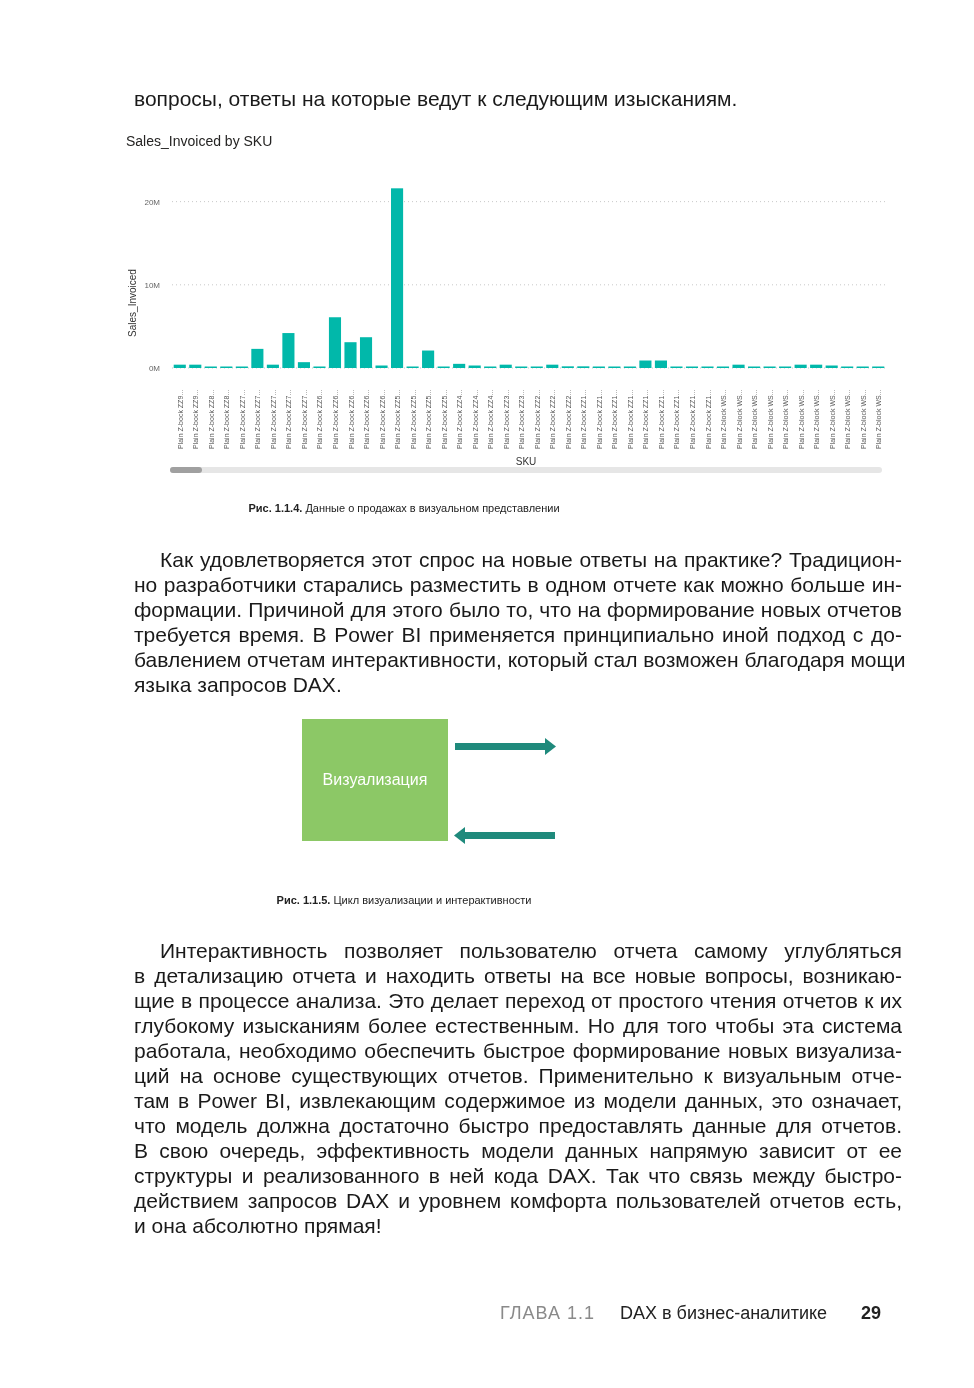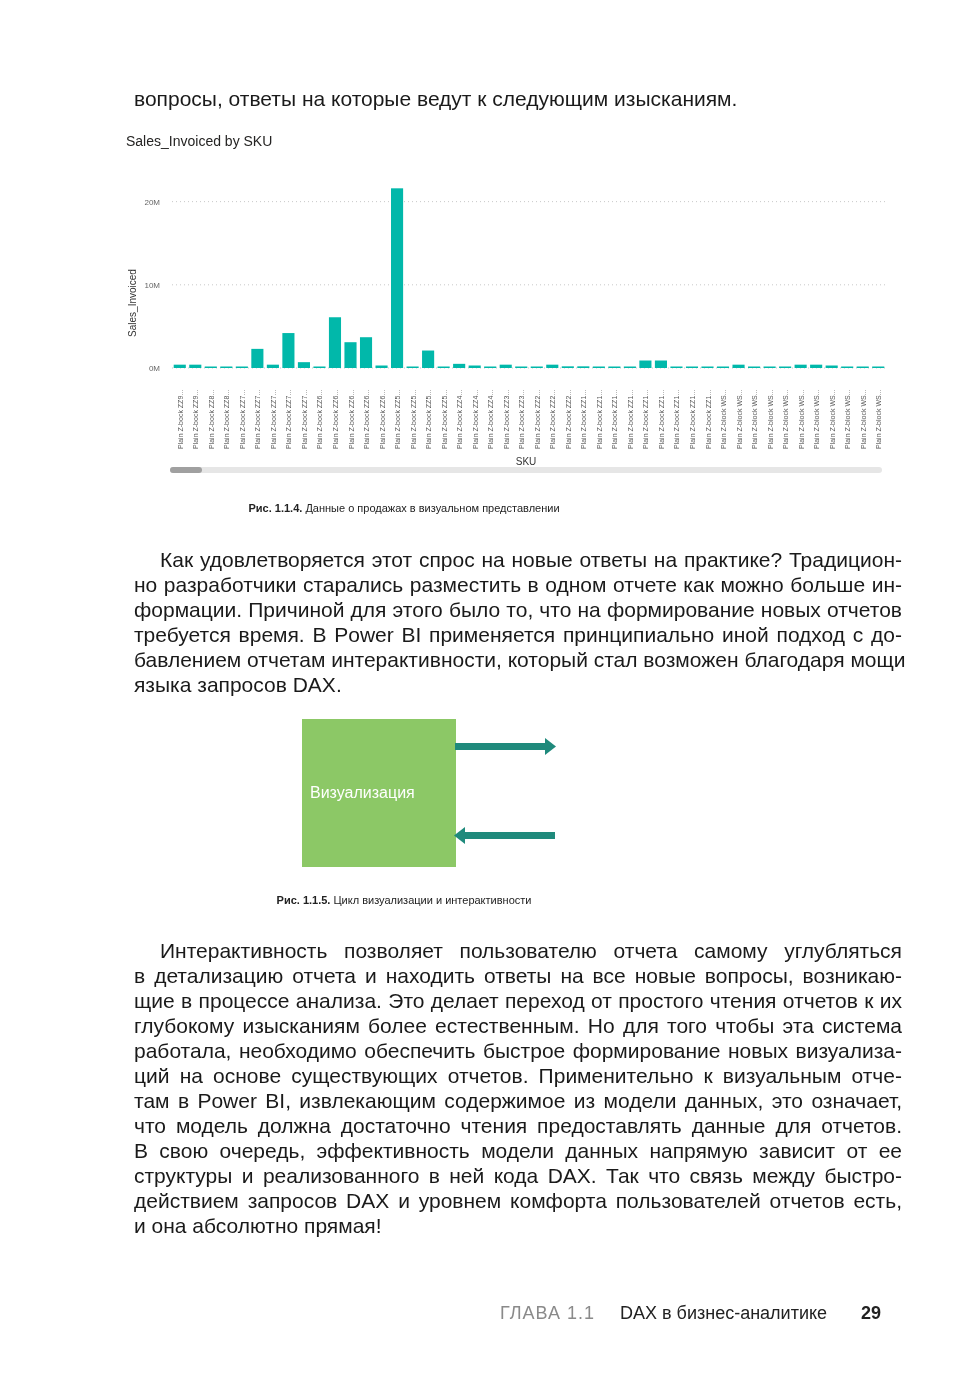--- a/index.html
+++ b/index.html
@@ -6,21 +6,21 @@
   body{width:974px;height:1388px;position:relative;overflow:hidden;color:#1a1a1a;}
   .serif{font-family:Liberation Sans, sans-serif;margin-left:16px;}
   .sans{font-family:"Liberation Sans","DejaVu Sans",sans-serif;}
   .line{position:absolute;left:118px;width:768px;font-size:21px;line-height:25px;white-space:nowrap;}
   .just{text-align:justify;text-align-last:justify;}
   #intro{top:86px;}
   #chart{position:absolute;left:110px;top:125px;width:780px;height:360px;}
   .caption{position:absolute;left:16px;width:776px;text-align:center;font-size:11px;color:#222;}
   .caption b{font-weight:bold;}
   #diagram{position:absolute;left:300px;top:719px;width:408px;height:148px;}
-  .box{position:absolute;top:0;width:146px;height:148px;background:#8cc866;color:#fff;font-size:16px;display:flex;align-items:center;justify-content:flex-start;padding-left:8px;}
+  .box{position:absolute;top:0;width:146px;height:122px;background:#8cc866;color:#fff;font-size:16px;display:flex;align-items:center;justify-content:center;}
   .footer{position:absolute;top:1303px;font-size:18px;}
 </style>
 </head>
 <body>
 
 <div id="intro" class="line serif">вопросы, ответы на которые ведут к следующим изысканиям.</div>
 
 <div id="chart">
   <svg id="chart-svg" width="780" height="360" xmlns="http://www.w3.org/2000/svg">
     <text id="chart-title" x="16" y="21" font-size="14" fill="#252423" font-family="Liberation Sans, DejaVu Sans, sans-serif">Sales_Invoiced by SKU</text>
@@ -171,21 +171,21 @@
 </div>
 
 <div id="para2">
     <div class="line serif just" style="top: 938px; left: 144px; width: 742px;">Интерактивность позволяет пользователю отчета самому углубляться</div>
     <div class="line serif just" style="top: 963px;">в детализацию отчета и находить ответы на все новые вопросы, возникаю-</div>
     <div class="line serif just" style="top: 988px;">щие в процессе анализа. Это делает переход от простого чтения отчетов к их</div>
     <div class="line serif just" style="top: 1013px;">глубокому изысканиям более естественным. Но для того чтобы эта система</div>
     <div class="line serif just" style="top: 1038px;">работала, необходимо обеспечить быстрое формирование новых визуализа-</div>
     <div class="line serif just" style="top: 1063px;">ций на основе существующих отчетов. Применительно к визуальным отче-</div>
     <div class="line serif just" style="top: 1088px;">там в Power BI, извлекающим содержимое из модели данных, это означает,</div>
-    <div class="line serif just" style="top: 1113px;">что модель должна достаточно чтения предоставлять данные для отчетов.</div>
+    <div class="line serif just" style="top: 1113px;">что модель должна достаточно быстро предоставлять данные для отчетов.</div>
     <div class="line serif just" style="top: 1138px;">В свою очередь, эффективность модели данных напрямую зависит от ее</div>
     <div class="line serif just" style="top: 1163px;">структуры и реализованного в ней кода DAX. Так что связь между быстро-</div>
     <div class="line serif just" style="top: 1188px;">действием запросов DAX и уровнем комфорта пользователей отчетов есть,</div>
     <div class="line serif" style="top: 1213px;">и она абсолютно прямая!</div>
   </div>
 
 <div class="footer sans" style="left:500px;color:#8a8a8a;letter-spacing:1px;">ГЛАВА 1.1</div>
 <div class="footer sans" style="left:620px;color:#222;">DAX в бизнес-аналитике</div>
 <div class="footer sans" style="left:861px;color:#222;font-weight:bold;">29</div>
 

